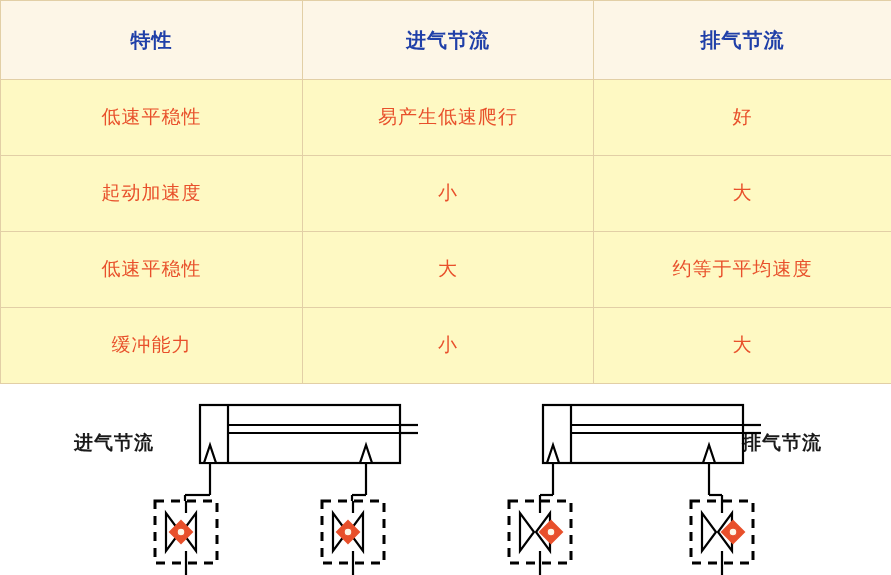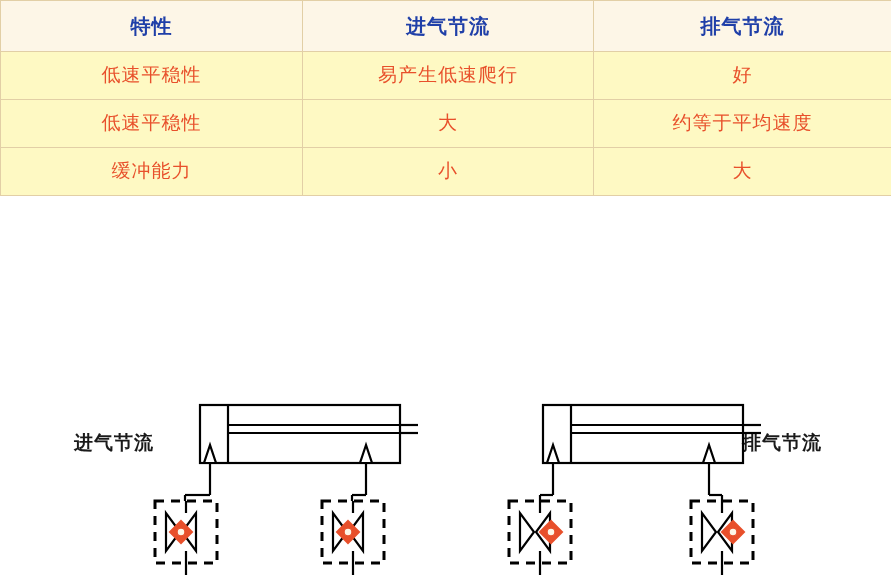--- a/index.html
+++ b/index.html
@@ -33,21 +33,21 @@
   table.compare col.c0 { width: 302px; }
   table.compare col.c1 { width: 291px; }
   table.compare col.c2 { width: 298px; }
 
   table.compare th,
   table.compare td {
     border: 1px solid #e2cfa6;
     text-align: center;
     vertical-align: middle;
     font-size: 19px;
-    padding: 0;
+    padding: 14px;
     height: 47px;
     line-height: 1.2;
     letter-spacing: 1px;
   }
   table.compare thead th {
     background: #fdf6e7;
     color: #1f3fa8;
     font-weight: bold;
     height: 50px;
     font-size: 20px;
@@ -103,20 +103,25 @@
         <th>排气节流</th>
       </tr>
     </thead>
     <tbody>
       <tr>
         <td>低速平稳性</td>
         <td>易产生低速爬行</td>
         <td>好</td>
       </tr>
       <tr>
+        <td>起动加速度</td>
+        <td>小</td>
+        <td>大</td>
+      </tr>
+      <tr>
         <td>低速平稳性</td>
         <td>大</td>
         <td>约等于平均速度</td>
       </tr>
       <tr>
         <td>缓冲能力</td>
         <td>小</td>
         <td>大</td>
       </tr>
     </tbody>

